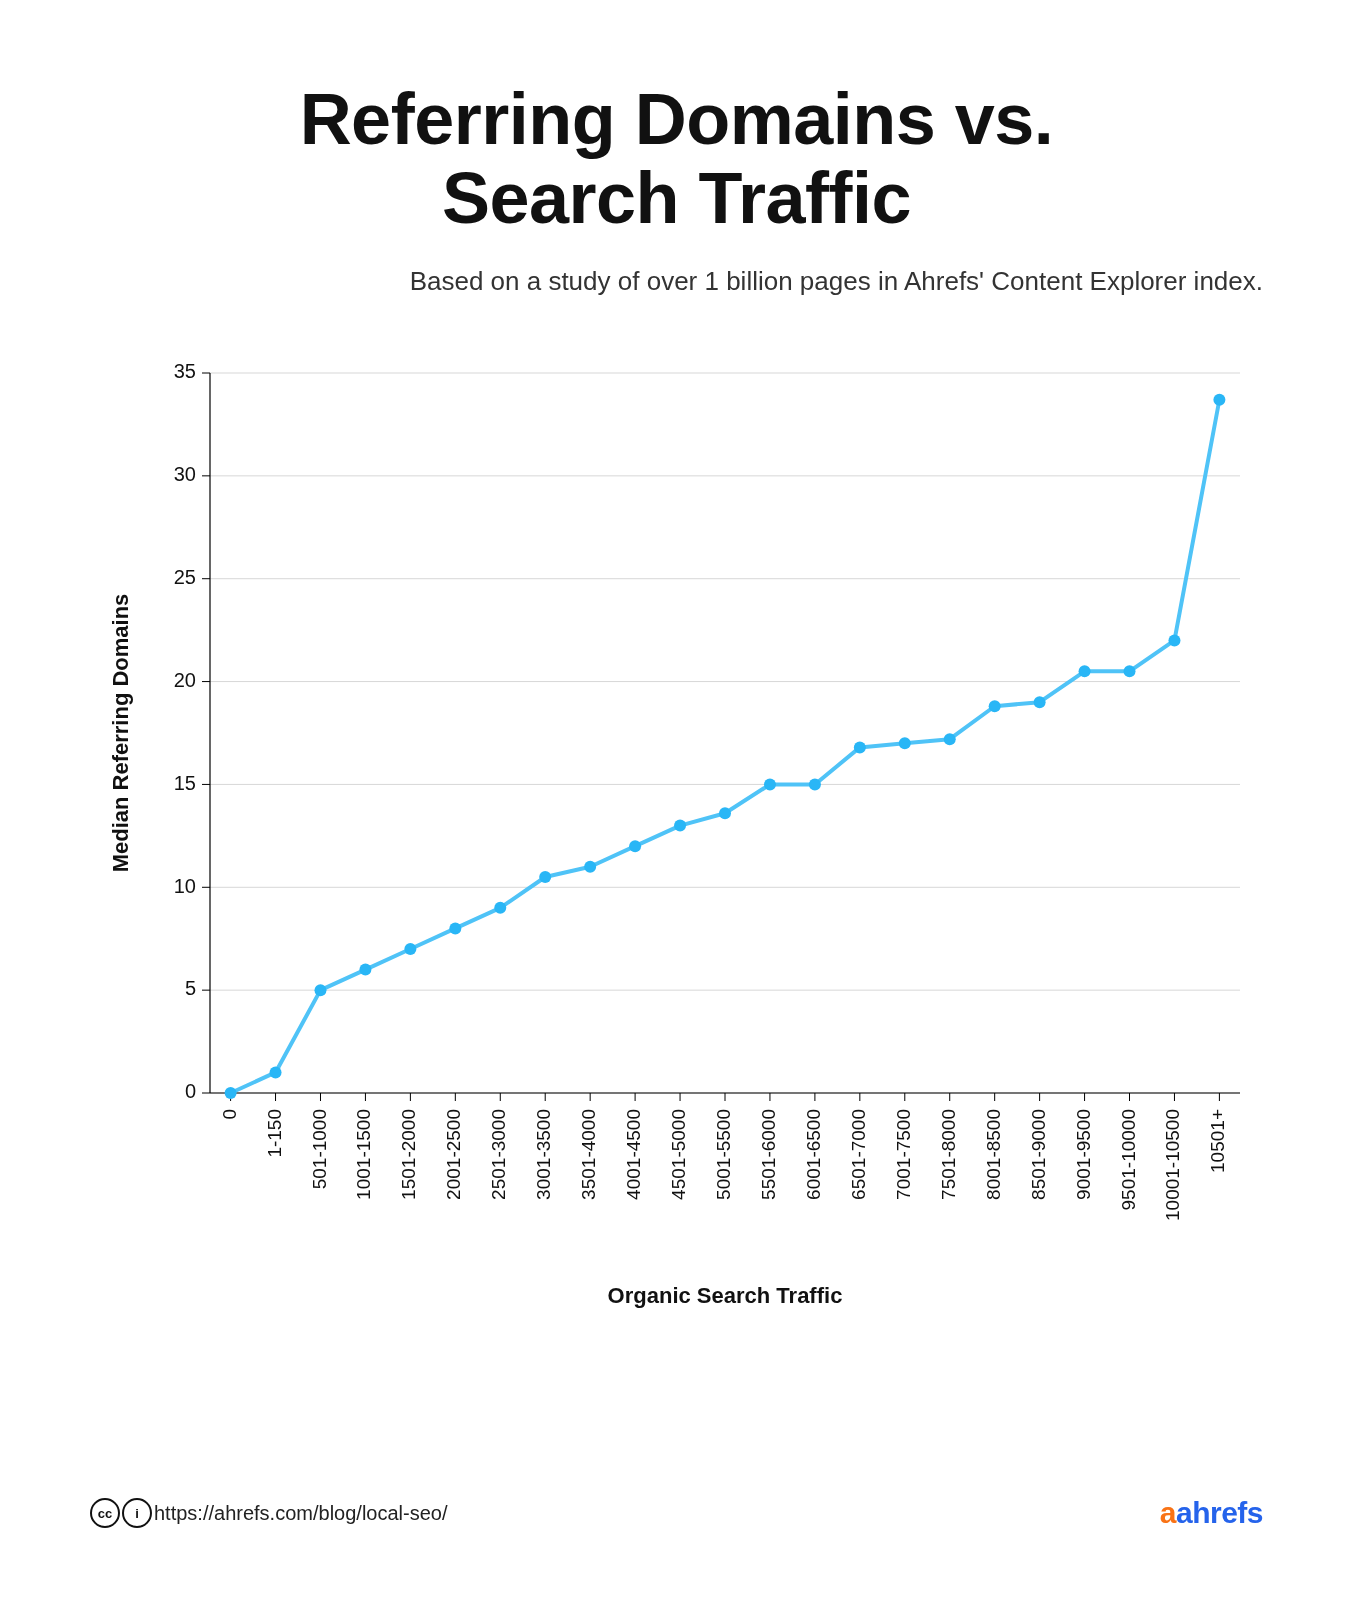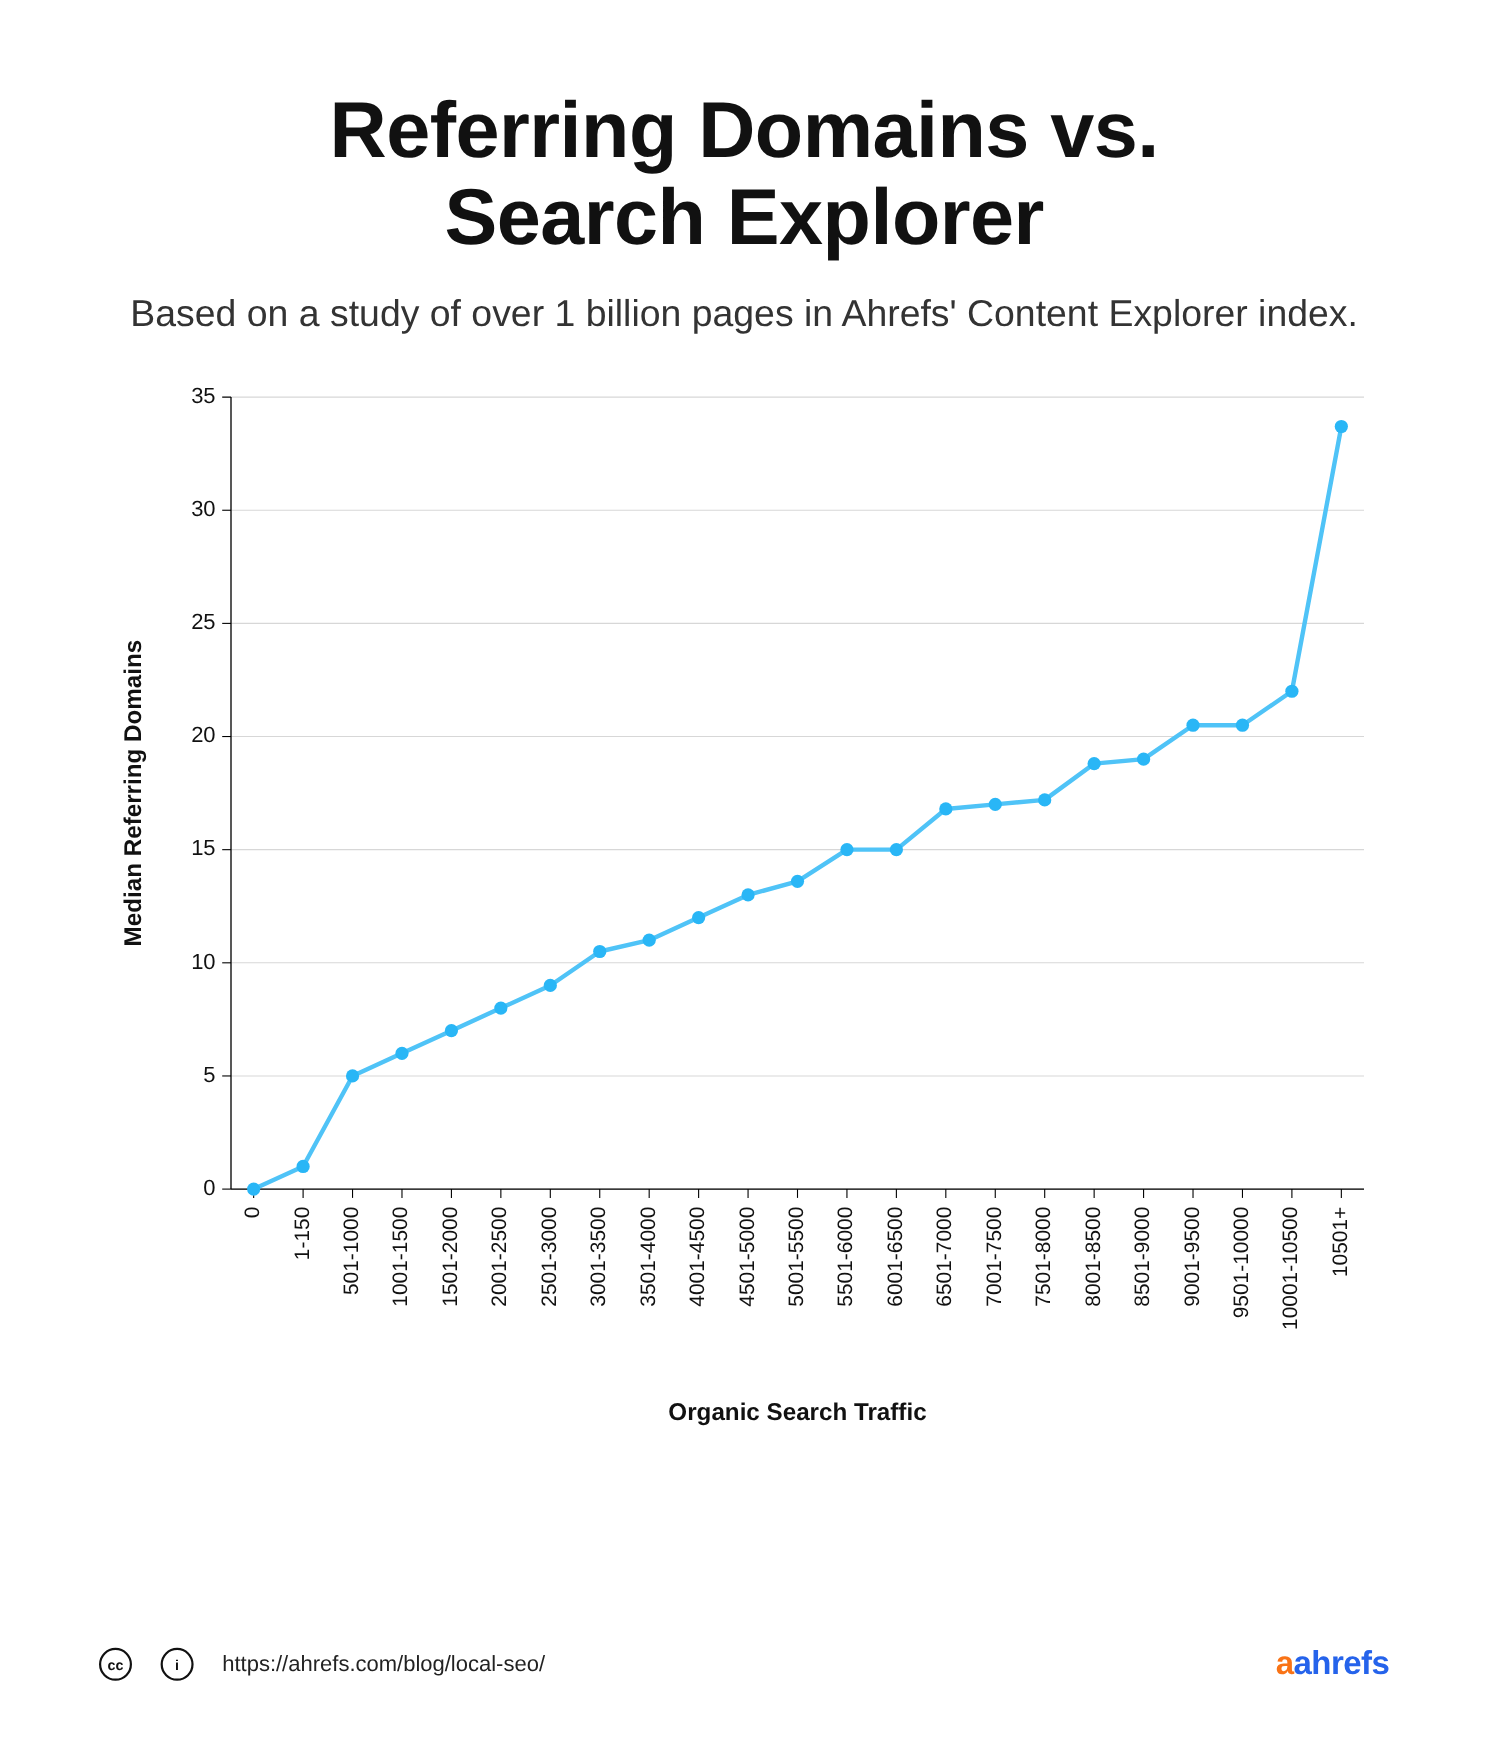--- a/index.html
+++ b/index.html
@@ -19,25 +19,25 @@
   }
   .title {
     font-size: 72px;
     font-weight: 800;
     text-align: center;
     line-height: 1.1;
     margin: 0 0 28px 0;
     letter-spacing: -0.5px;
   }
   .subtitle {
-    font-size: 34px;
+    font-size: 26px;
     font-weight: 400;
-    text-align: center;
+    text-align: right;
     color: #333;
-    margin: 0 0 36px 0;
+    margin: 0 0 56px 0;
   }
   .chart-wrap {
     flex: 1;
     display: flex;
     justify-content: center;
     align-items: flex-start;
   }
   svg.chart {
     width: 1173px;
     height: 1030px;
@@ -90,21 +90,21 @@
   }
   .footer {
     display: flex;
     align-items: center;
     justify-content: space-between;
     padding-top: 16px;
   }
   .footer-left {
     display: flex;
     align-items: center;
-    gap: 26px;
+    gap: 2px;
   }
   .cc-icon {
     width: 26px;
     height: 26px;
     border: 2px solid #111;
     border-radius: 50%;
     display: flex;
     align-items: center;
     justify-content: center;
     font-size: 13px;
@@ -122,21 +122,21 @@
   .brand .a-orange { color: #f97316; }
   .brand .hrefs-blue { color: #2563eb; }
 </style>
 </head>
 <body>
 
 <div class="page">
 
   <h1 class="title">
     <span>Referring Domains vs.</span><br>
-    <span>Search Explorer</span>
+    <span>Search Traffic</span>
   </h1>
 
   <p class="subtitle">Based on a study of over 1 billion pages in Ahrefs' Content Explorer index.</p>
 
   <div class="chart-wrap">
     <svg class="chart" viewBox="0 0 1173 1030">
       <g id="chart-svg-content">
           <line x1="120" y1="740" x2="1150" y2="740" class="grid-line"></line>
           <line x1="112" y1="740" x2="120" y2="740" class="tick-line"></line>
           <text x="106" y="740" class="ytick-label">0</text>

